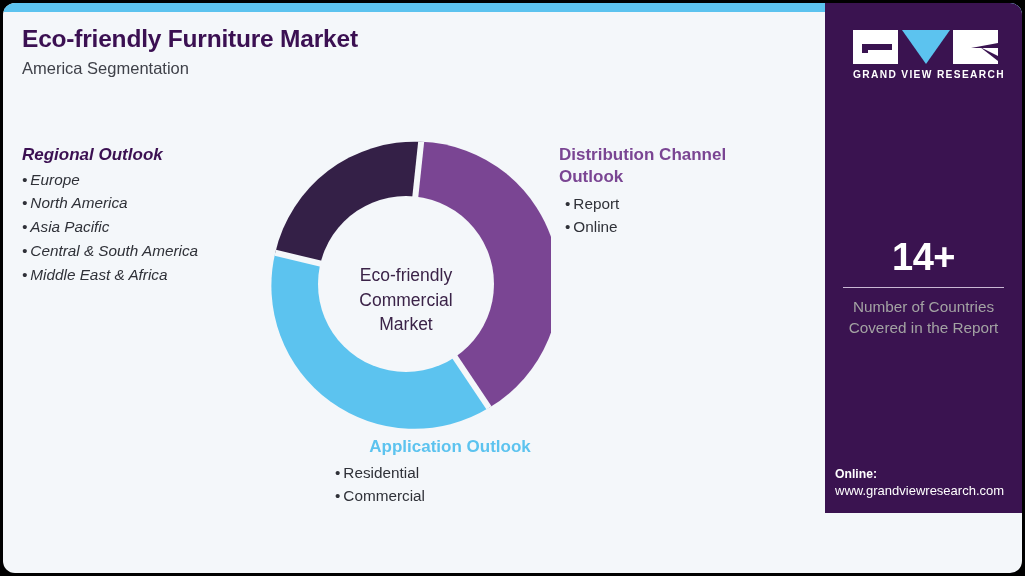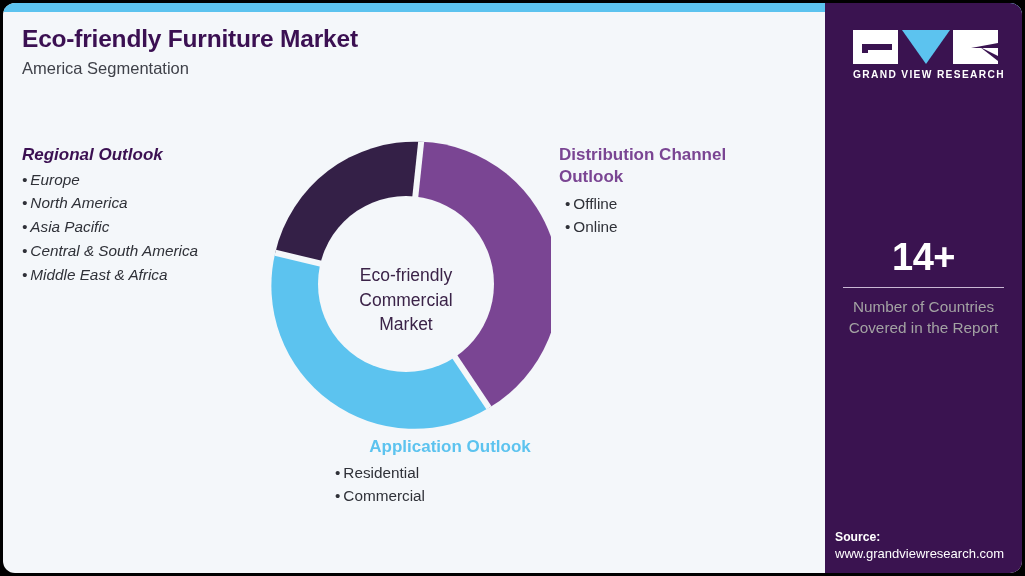--- a/index.html
+++ b/index.html
@@ -152,21 +152,21 @@
     line-height: 1.42;
     text-align: center;
   }
 
   
   #right-panel {
     position: absolute;
     left: 822px;
     top: 0;
     width: 197px;
-    height: 573px;
+    height: 510px;
     background: #3a1350;
   }
 
   
   #logo {
     position: absolute;
     left: 28px;
     top: 27px;
     width: 145px;
   }
@@ -257,21 +257,21 @@
         <li><span class="bullet">•</span><span>Middle East &amp; Africa</span></li>
       </ul>
     </div>
 
     <div id="distribution-block">
       <div class="outlook-heading" style="color: rgb(122, 69, 147);">
         <span>Distribution Channel</span><br>
         <span>Outlook</span>
       </div>
       <ul class="outlook-list">
-        <li><span class="bullet">•</span><span>Offline</span></li>
+        <li><span class="bullet">•</span><span>Report</span></li>
         <li><span class="bullet">•</span><span>Online</span></li>
       </ul>
     </div>
 
     <div id="donut-wrap">
       <svg id="donut-svg" width="290" height="290" viewBox="0 0 290 290">
 
         <path fill="#7a4593" d="M 145 145 L 160.17 2.80 A 143 143 0 0 1 228.00 268.83 Z"></path>
 
         <path fill="#5cc3ef" d="M 145 145 L 228.00 268.83 A 143 143 0 0 1 14.28 113.72 Z"></path>
@@ -325,19 +325,19 @@
       <div id="stat-block">
         <div id="stat-value">14+</div>
         <div id="stat-divider"></div>
         <div id="stat-label">
           <span>Number of Countries</span><br>
           <span>Covered in the Report</span>
         </div>
       </div>
 
       <div id="source-block">
-        <div id="source-title">Source:</div>
+        <div id="source-title">Online:</div>
         <div id="source-url">www.grandviewresearch.com</div>
       </div>
 
     </div>
   </div>
 </div>
 
 </body></html>

